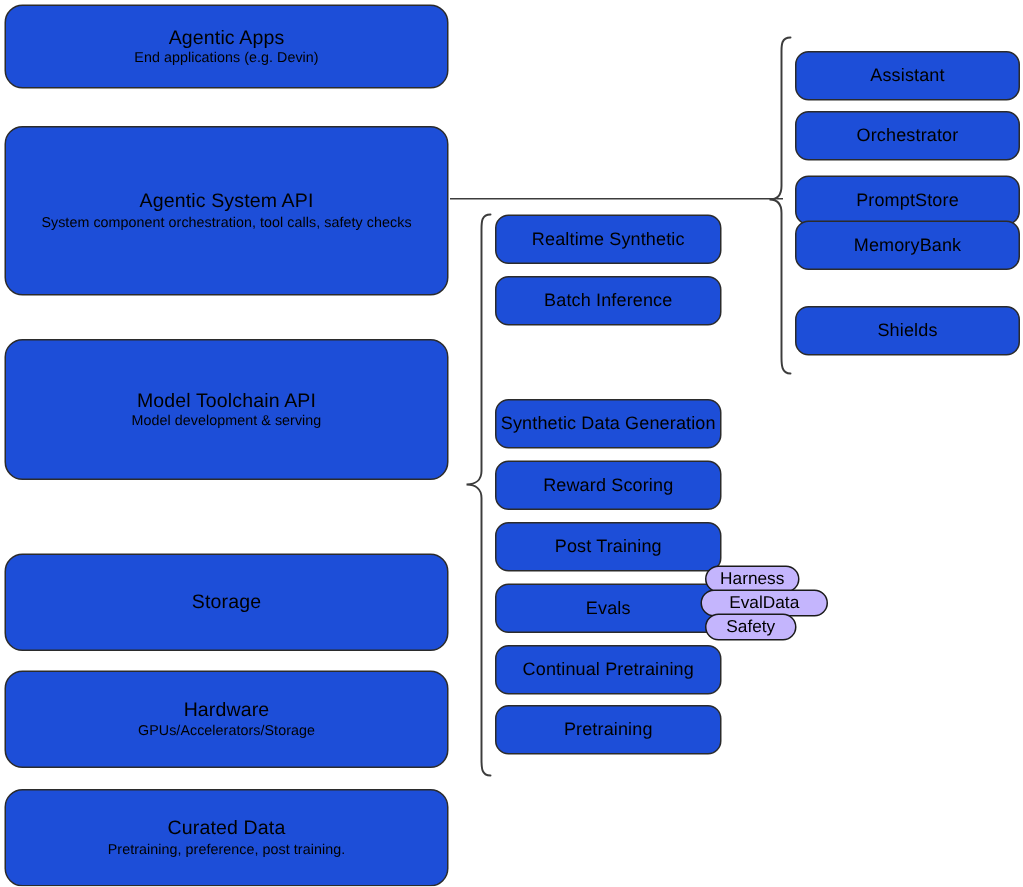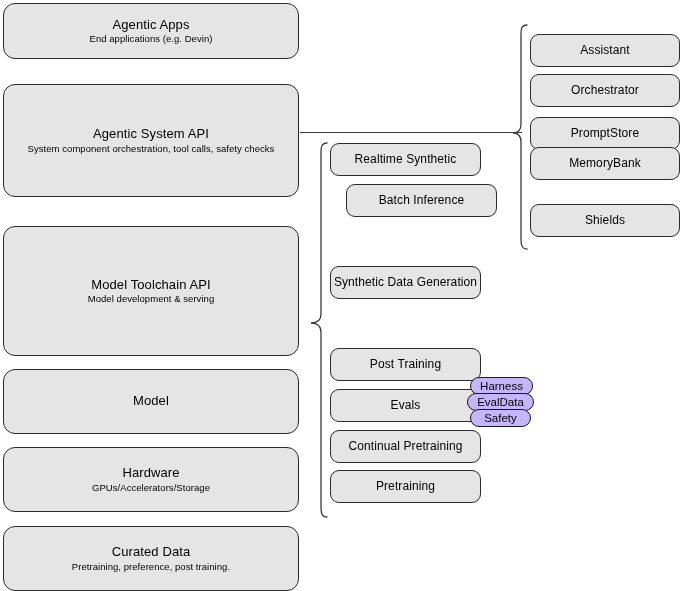--- a/index.html
+++ b/index.html
@@ -19,21 +19,21 @@
     background: #ffffff;
     overflow: hidden;
   }
 
   
   .box {
     position: absolute;
     box-sizing: border-box;
     border: 1.3px solid #2b2b2b;
     border-radius: 12px;
-    background: #e5e5e5;
+    background: #1d4ed8;
     display: flex;
     flex-direction: column;
     align-items: center;
     justify-content: center;
     text-align: center;
     line-height: 1.25;
   }
   .box .title {
     font-size: 13px;
     color: #000;
@@ -102,27 +102,27 @@
   <div class="box layer" style="top:3px; height:56px;">
     <div class="title">Agentic Apps</div>
     <div class="sub">End applications (e.g. Devin)</div>
   </div>
 
   <div class="box layer" style="top:84px; height:113px;">
     <div class="title">Agentic System API</div>
     <div class="sub">System component orchestration, tool calls, safety checks</div>
   </div>
 
-  <div class="box layer" style="top:226px; height:130px;">
+  <div class="box layer" style="top:226px; height:94px;">
     <div class="title">Model Toolchain API</div>
     <div class="sub">Model development &amp; serving</div>
   </div>
 
   <div class="box layer" style="top:369px; height:65px;">
-    <div class="title">Model</div>
+    <div class="title">Storage</div>
   </div>
 
   <div class="box layer" style="top:447px; height:65px;">
     <div class="title">Hardware</div>
     <div class="sub">GPUs/Accelerators/Storage</div>
   </div>
 
   <div class="box layer" style="top:526px; height:65px;">
     <div class="title">Curated Data</div>
     <div class="sub">Pretraining, preference, post training.</div>
@@ -138,43 +138,46 @@
 
   <div class="brace" style="left:310px; top:142px; width:18px; height:376px;">
     <svg width="18" height="376" viewBox="0 0 18 376" fill="none">
       <path d="M17 1 C11 1 11 6 11 11 L11 172 C11 178 7 181 1 181 C7 181 11 184 11 190 L11 364 C11 370 11 375 17 375" stroke="#3c3c3c" stroke-width="1.3" fill="none" stroke-linecap="round"></path>
     </svg>
   </div>
 
   <div class="box mid" style="top:143px;">
     <div class="title">Realtime Synthetic</div>
   </div>
-  <div class="box mid" style="top:184px;margin-left:16px;">
+  <div class="box mid" style="top:184px;">
     <div class="title">Batch Inference</div>
   </div>
   <div class="box mid" style="top:266px;">
     <div class="title">Synthetic Data Generation</div>
+  </div>
+  <div class="box mid" style="top:307px;">
+    <div class="title">Reward Scoring</div>
   </div>
   <div class="box mid" style="top:348px;">
     <div class="title">Post Training</div>
   </div>
   <div class="box mid" style="top:389px;">
     <div class="title">Evals</div>
   </div>
   <div class="box mid" style="top:430px;">
     <div class="title">Continual Pretraining</div>
   </div>
   <div class="box mid" style="top:470px;">
     <div class="title">Pretraining</div>
   </div>
 
   <div class="pill" style="left:470px; top:377px; width:63px;">
     <span>Harness</span>
   </div>
-  <div class="pill" style="left:467px; top:393px; width:67px;">
+  <div class="pill" style="left:467px; top:393px; width:85px;">
     <span>EvalData</span>
   </div>
   <div class="pill" style="left:470px; top:409px; width:61px;">
     <span>Safety</span>
   </div>
 
   <div class="box right" style="top:34px;">
     <div class="title">Assistant</div>
   </div>
   <div class="box right" style="top:74px;">

